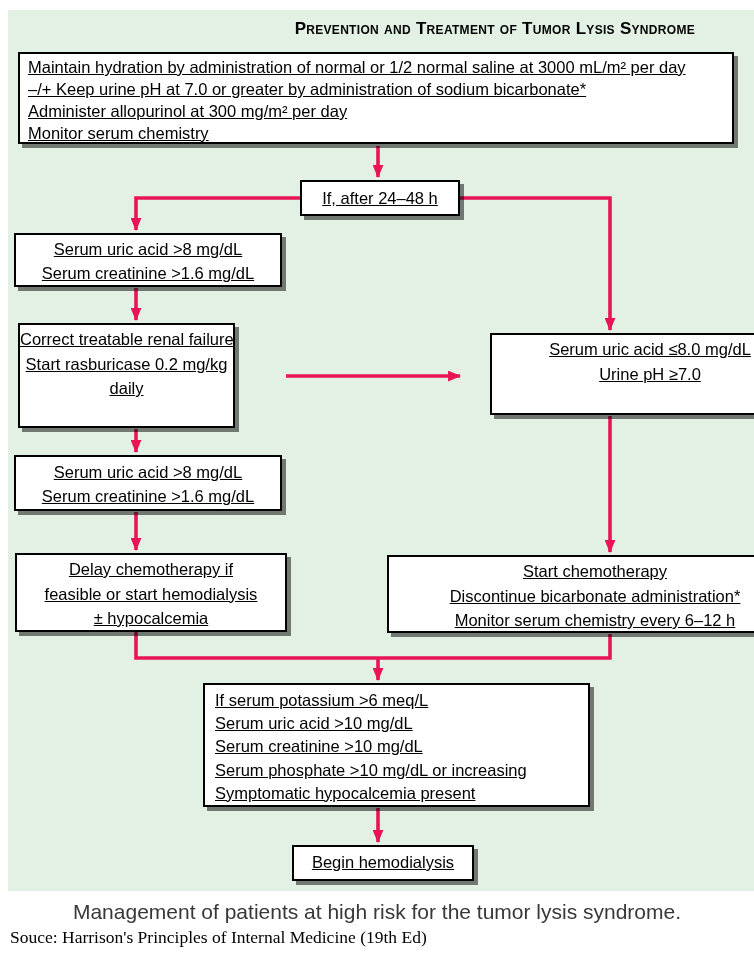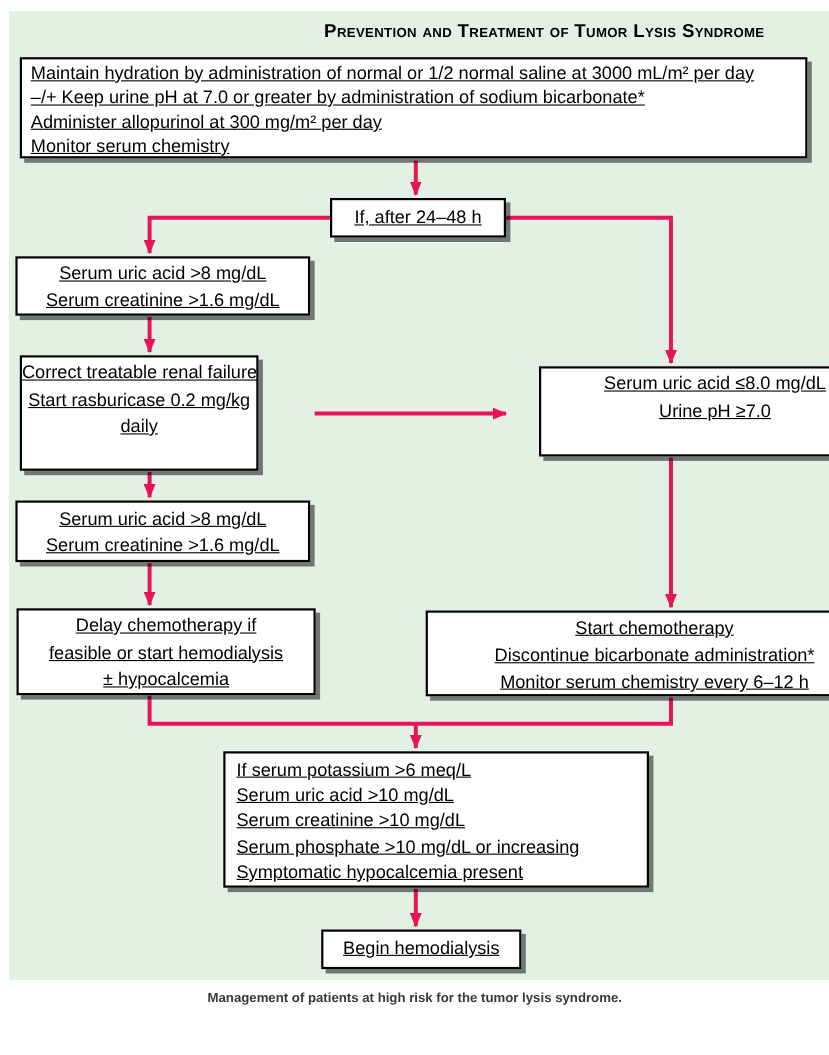--- a/index.html
+++ b/index.html
@@ -68,22 +68,22 @@
   .n-startchemo{left:387px;top:555px;width:416px;height:78px;padding-top:2px;}
   .n-startchemo .bl{line-height:24.5px;}
   .n-criteria{left:182px;top:683px;width:387px;height:124px;text-align:left;padding:4px 0 0 10px;margin-left:21px;}
   .n-criteria .bl{line-height:23.2px;}
   .n-dialysis{left:292px;top:845px;width:182px;height:36px;}
   .n-dialysis .bl{line-height:31px;}
   .caption{
     position:absolute;
     left:0;top:900px;width:754px;
     text-align:center;
-    font-weight:bold;
-    font-size:12px;
+    font-weight:normal;
+    font-size:21px;
     color:var(--caption);
   }
   .source{
     position:absolute;
     left:10px;top:927px;width:740px;
     font-family:"Liberation Serif", serif;
     font-size:17.5px;
     color:#000;
   }
 </style>
@@ -165,14 +165,15 @@
     <div class="bl">Serum creatinine &gt;10 mg/dL</div>
     <div class="bl">Serum phosphate &gt;10 mg/dL or increasing</div>
     <div class="bl">Symptomatic hypocalcemia present</div>
   </div>
 
   <div class="box n-dialysis">
     <div class="bl">Begin hemodialysis</div>
   </div>
 
   <div class="caption">Management of patients at high risk for the tumor lysis syndrome.</div>
+  <div class="source">Souce: Harrison's Principles of Internal Medicine (19th Ed)</div>
 
 </div>
 
 </body></html>

